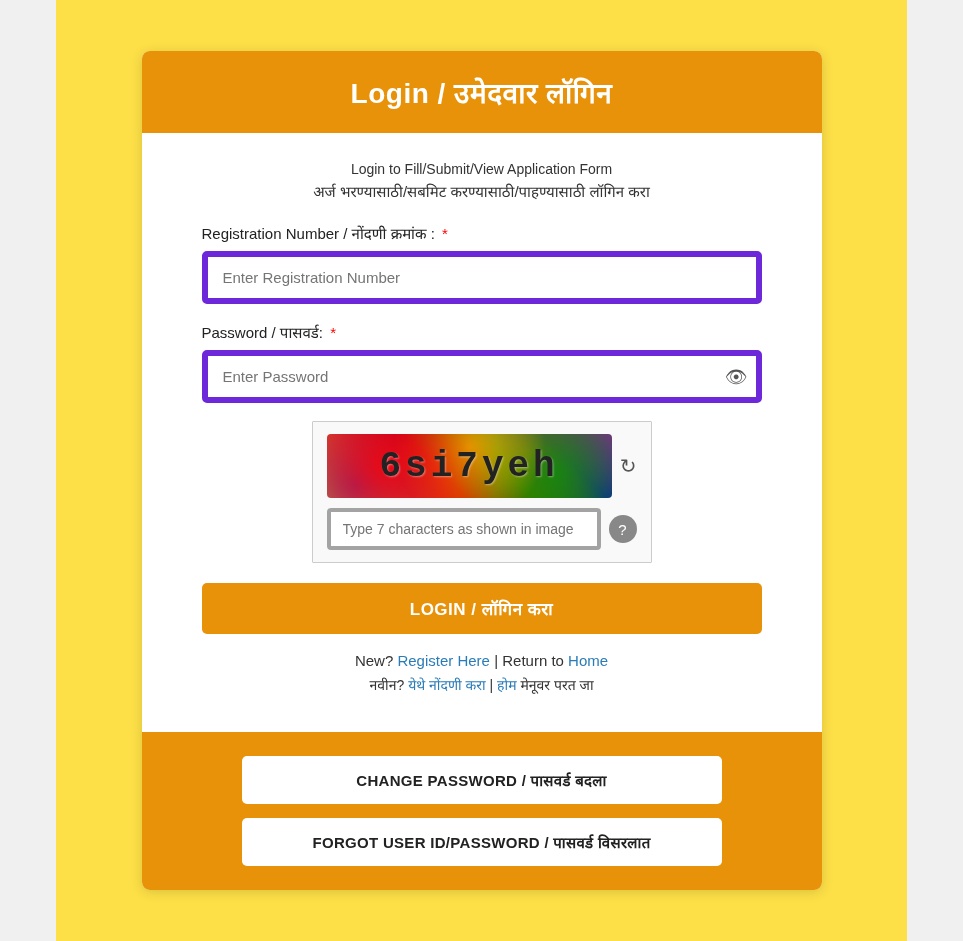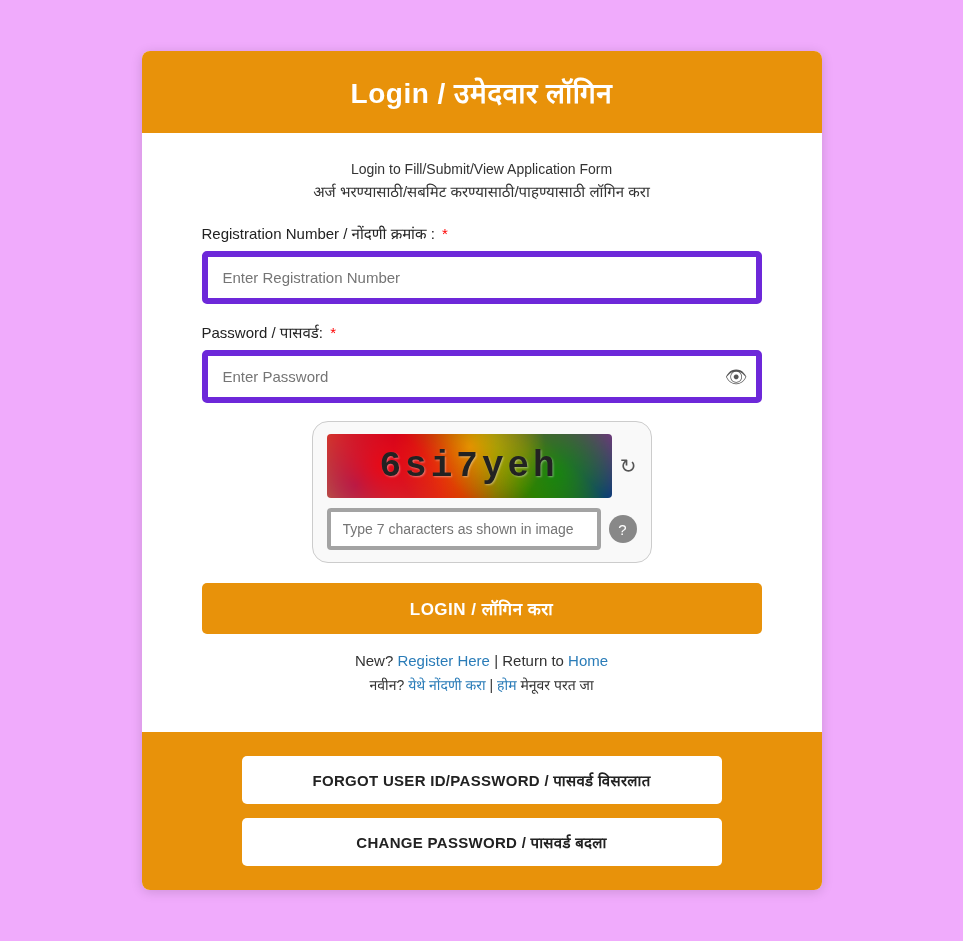--- a/index.html
+++ b/index.html
@@ -11,26 +11,26 @@
     body {
       background: #f0f0f0;
       display: flex;
       justify-content: center;
       align-items: center;
       min-height: 100vh;
       font-family: Arial, sans-serif;
     }
 
     .page-wrapper {
-      width: 963px;
+      width: 851px;
       min-height: 941px;
       display: flex;
       justify-content: center;
       align-items: center;
-      background: #f0abfc;
+      background: #fde047;
     }
 
     .card {
       width: 680px;
       background: #fff;
       border-radius: 8px;
       overflow: hidden;
       box-shadow: 0 2px 12px rgba(0,0,0,0.15);
     }
 
@@ -116,21 +116,21 @@
 
     .captcha-section {
       display: flex;
       flex-direction: column;
       align-items: center;
       margin: 10px 0 20px 0;
     }
 
     .captcha-box {
       border: 1px solid #ccc;
-      border-radius: 16px;
+      border-radius: 1px;
       padding: 12px 14px;
       width: 340px;
       background: #f9f9f9;
     }
 
     .captcha-image-wrapper {
       position: relative;
       margin-bottom: 10px;
       display: flex;
       align-items: center;
@@ -338,21 +338,21 @@
           <span>|</span>
           <a class="link-text">होम</a>
           <span>मेनूवर परत जा</span>
         </div>
       </div>
 
     </div>
 
     <div class="card-footer">
       <button class="footer-btn">
+        <span>CHANGE PASSWORD / पासवर्ड बदला</span>
+      </button>
+      <button class="footer-btn">
         <span>FORGOT USER ID/PASSWORD / पासवर्ड विसरलात</span>
       </button>
-      <button class="footer-btn">
-        <span>CHANGE PASSWORD / पासवर्ड बदला</span>
-      </button>
     </div>
 
   </div>
 </div>
 
 </body></html>

